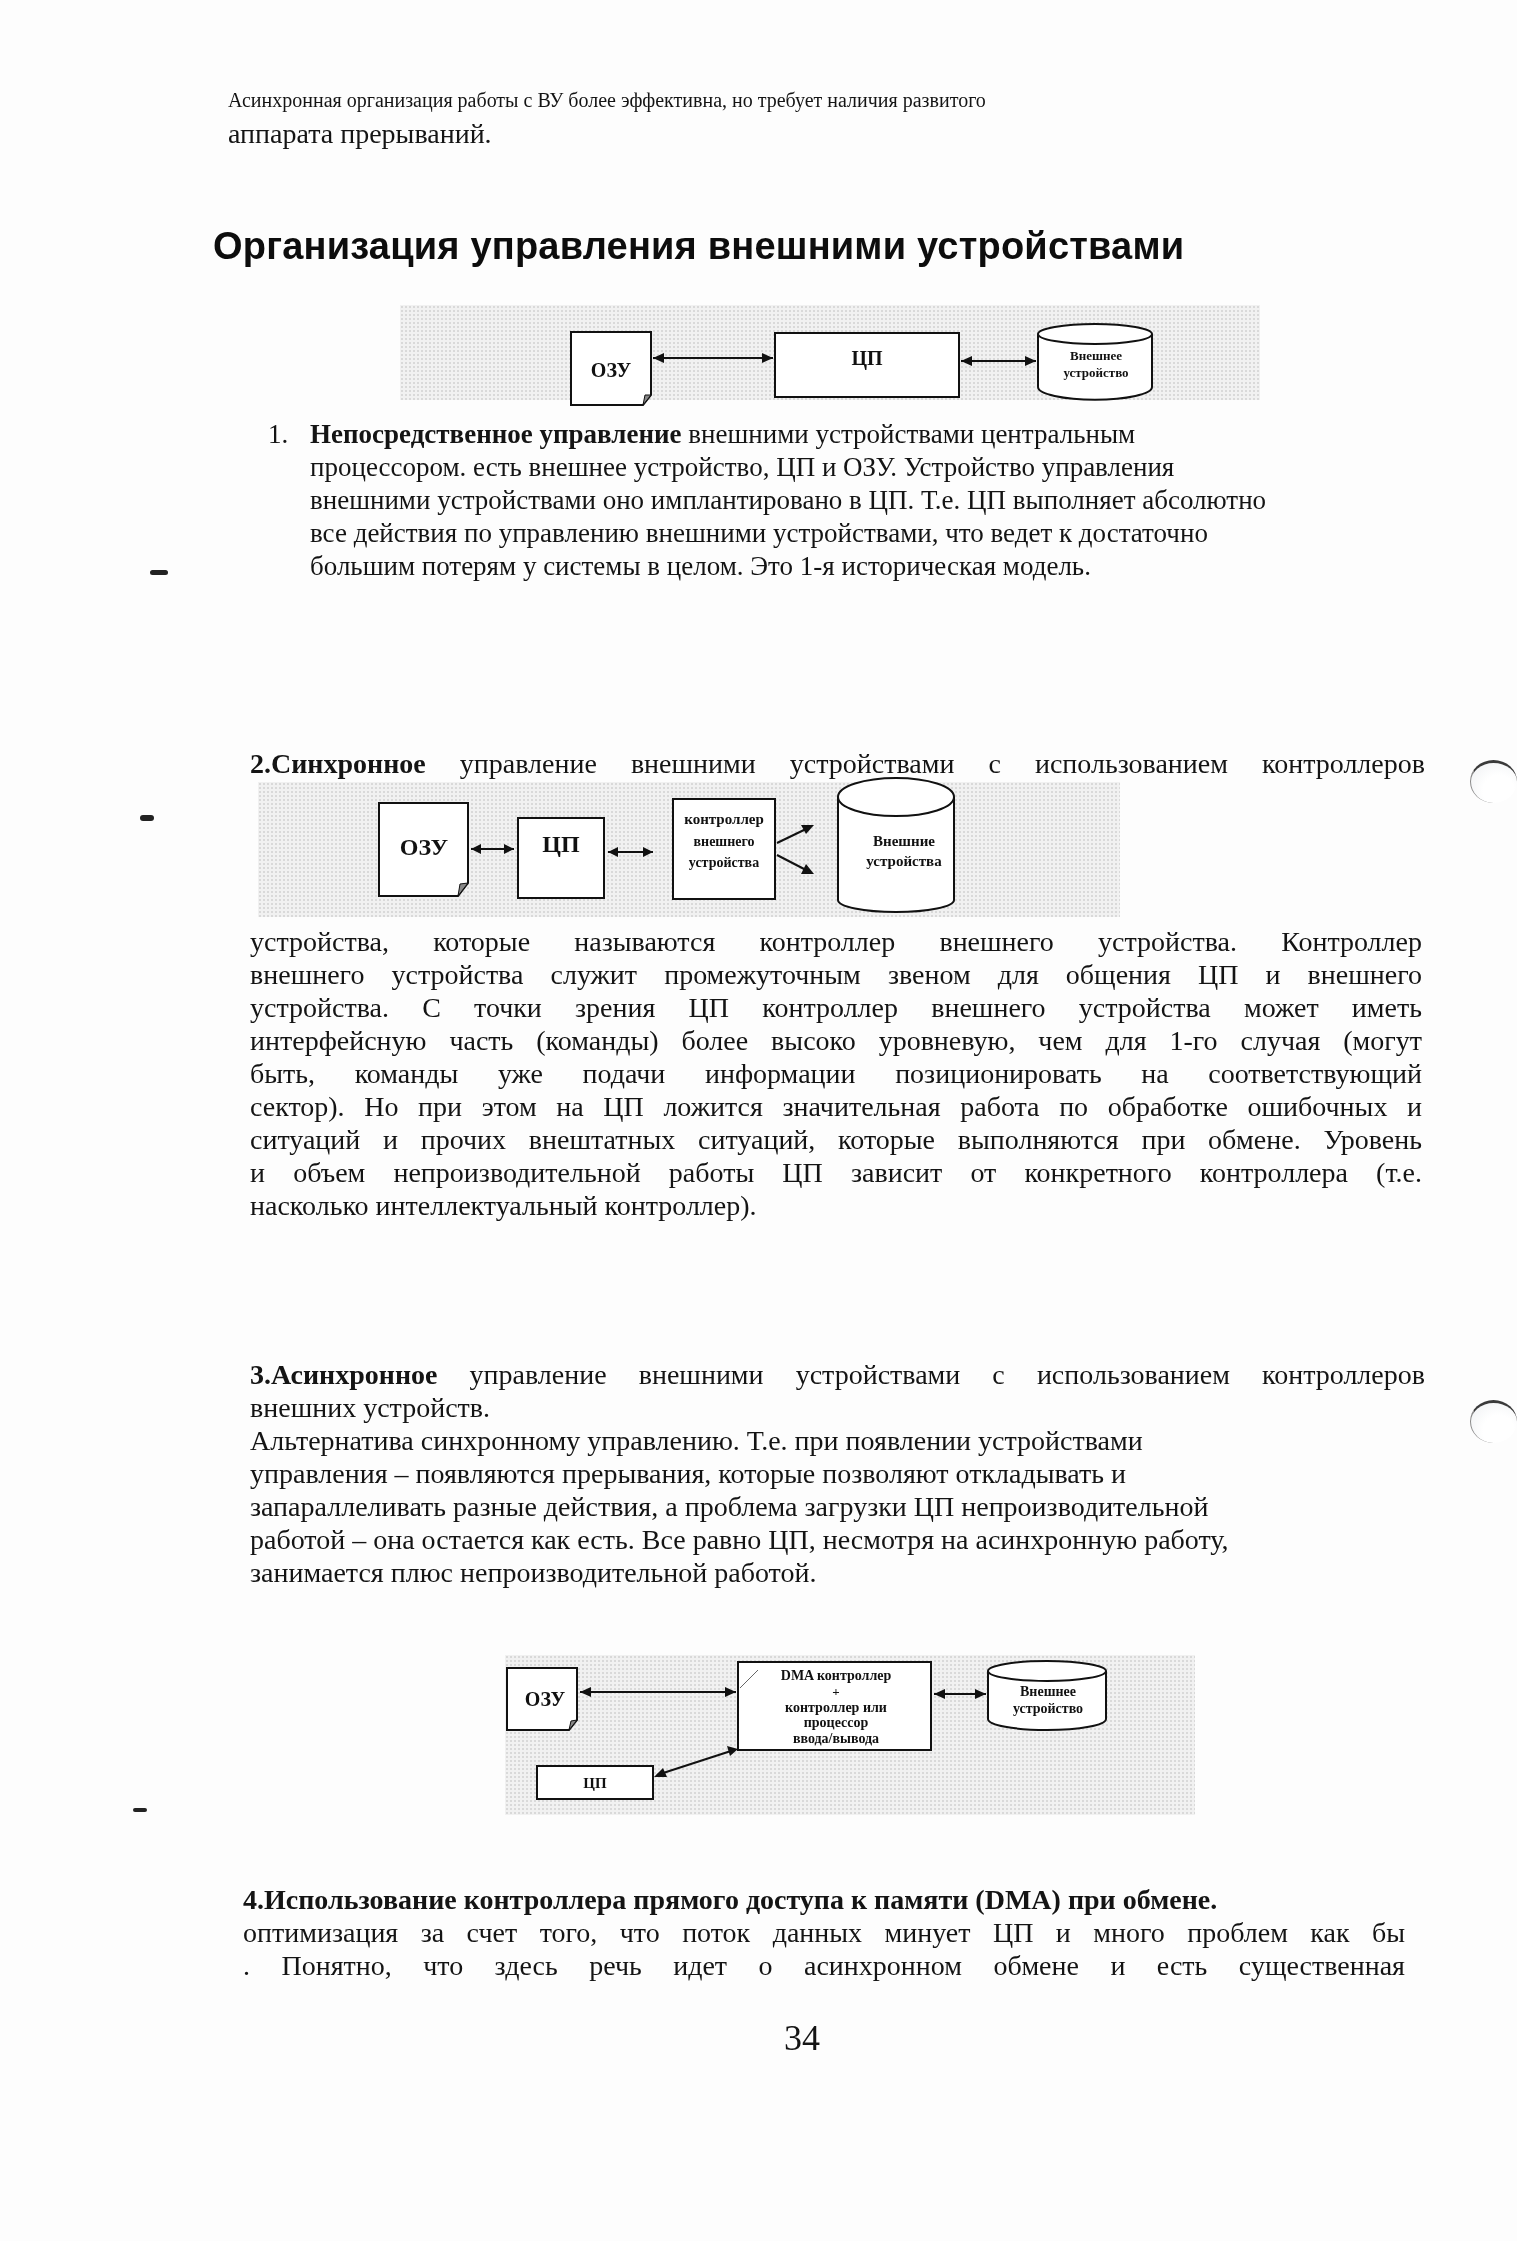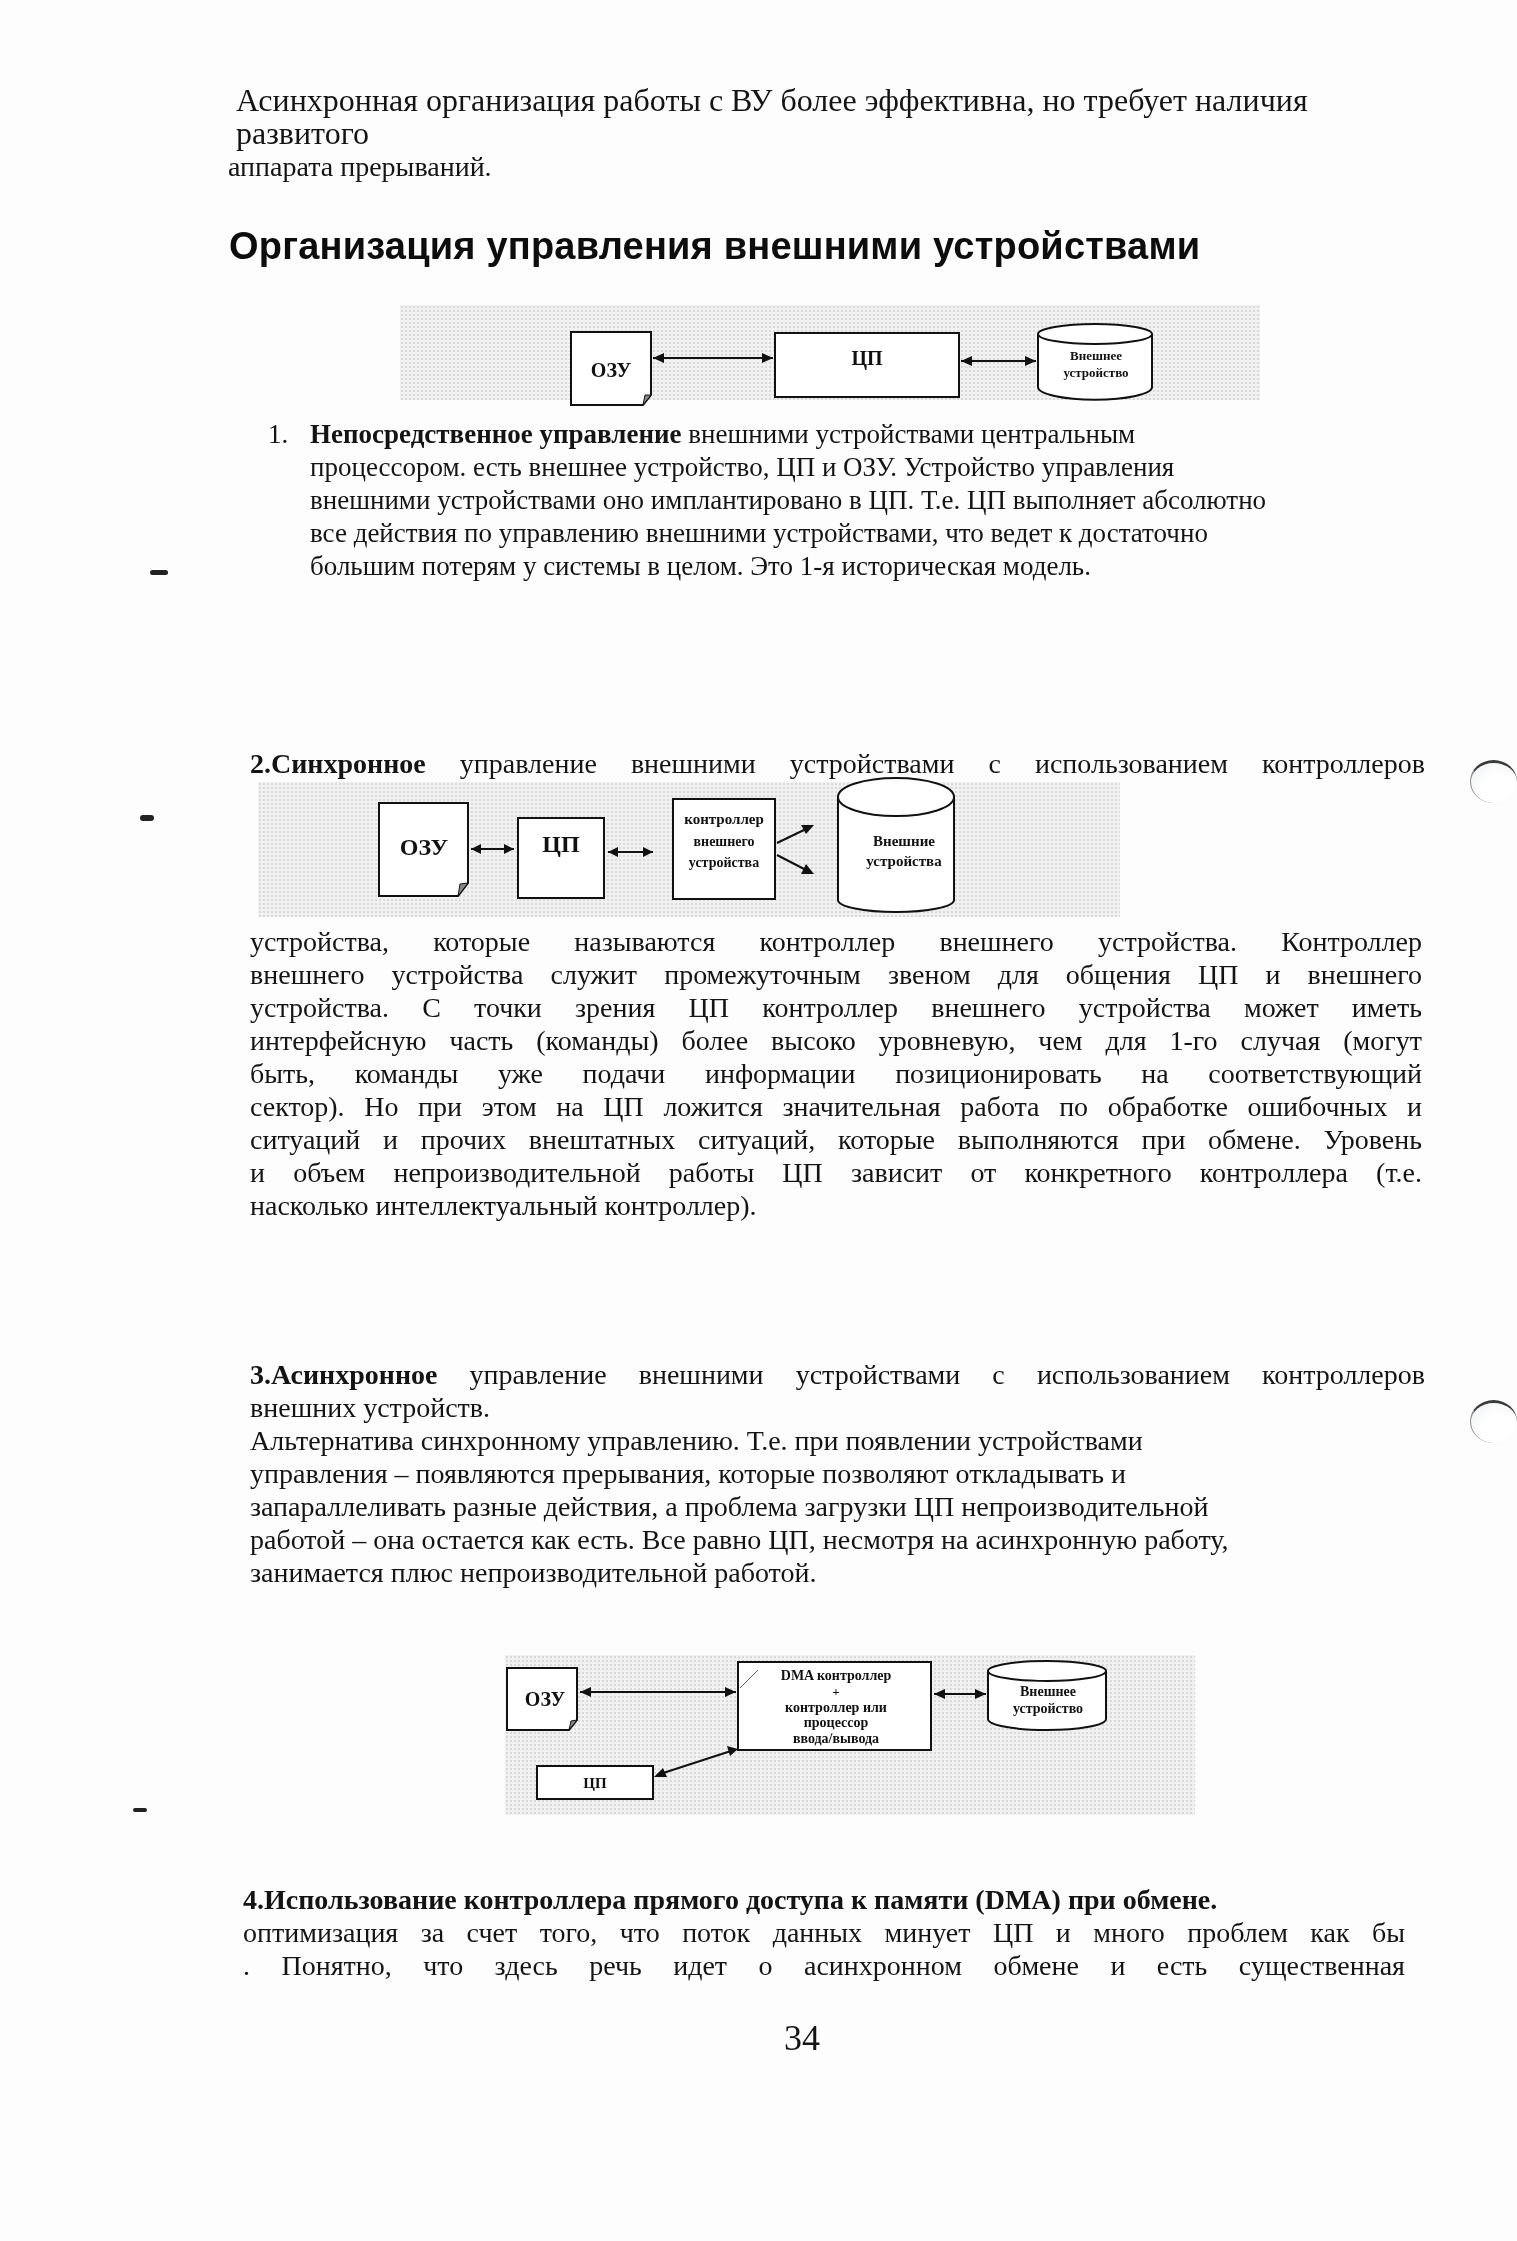--- a/index.html
+++ b/index.html
@@ -28,25 +28,25 @@
   .hole {
     position: absolute; width: 46px; height: 40px; border-radius: 50%;
     border-top: 3px solid #3a3a3a; border-left: 1px solid #888;
     background: radial-gradient(ellipse at 60% 70%, #ffffff 40%, #eef0f2 100%);
   }
 </style>
 </head>
 <body>
 
 <div class="abs txt" style="left:228px; top:84px; width:1180px;">
-  <div style="font-size:32px;margin-left:8px;">Асинхронная организация работы с ВУ более эффективна, но требует наличия развитого</div>
+  <div style="font-size:20px;">Асинхронная организация работы с ВУ более эффективна, но требует наличия развитого</div>
   <div style="font-size:28px;">аппарата прерываний.</div>
 </div>
 
-<div class="abs heading" style="left:229px; top:225px;">Организация управления внешними устройствами</div>
+<div class="abs heading" style="left:213px; top:225px;">Организация управления внешними устройствами</div>
 
 <div class="diag-bg" style="left:400px; top:305px; width:860px; height:95px;"></div>
 <svg class="abs" style="left:0; top:0;" width="1517" height="420" viewBox="0 0 1517 420">
   <g>
     <path d="M571 332 L651 332 L651 395 L643 405 L571 405 Z" fill="#fff" stroke="#111" stroke-width="2"></path>
     <path d="M643 405 L651 395 L645 395 Z" fill="#888" stroke="#111" stroke-width="1"></path>
   </g>
   <text x="611" y="377" text-anchor="middle" font-size="20">ОЗУ</text>
   <g>
     <line x1="653" y1="358" x2="773" y2="358" stroke="#111" stroke-width="2"></line>

